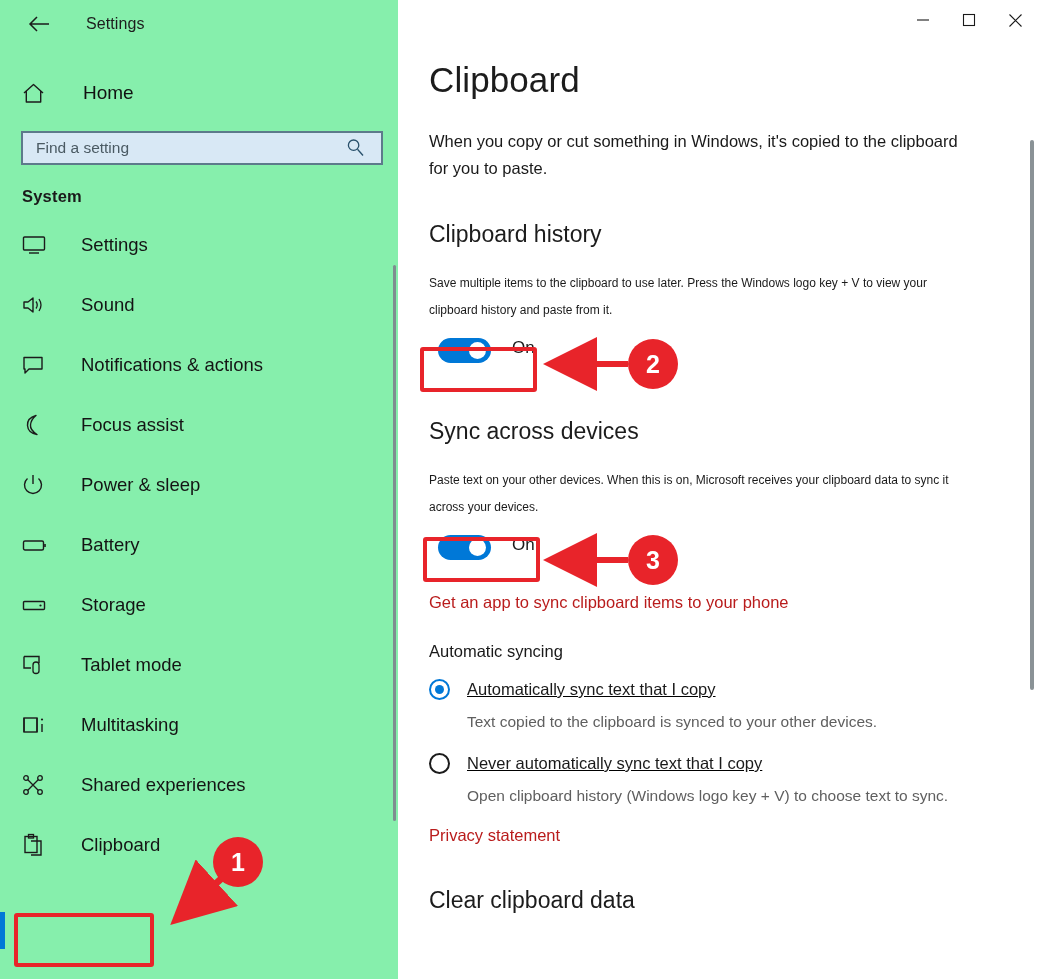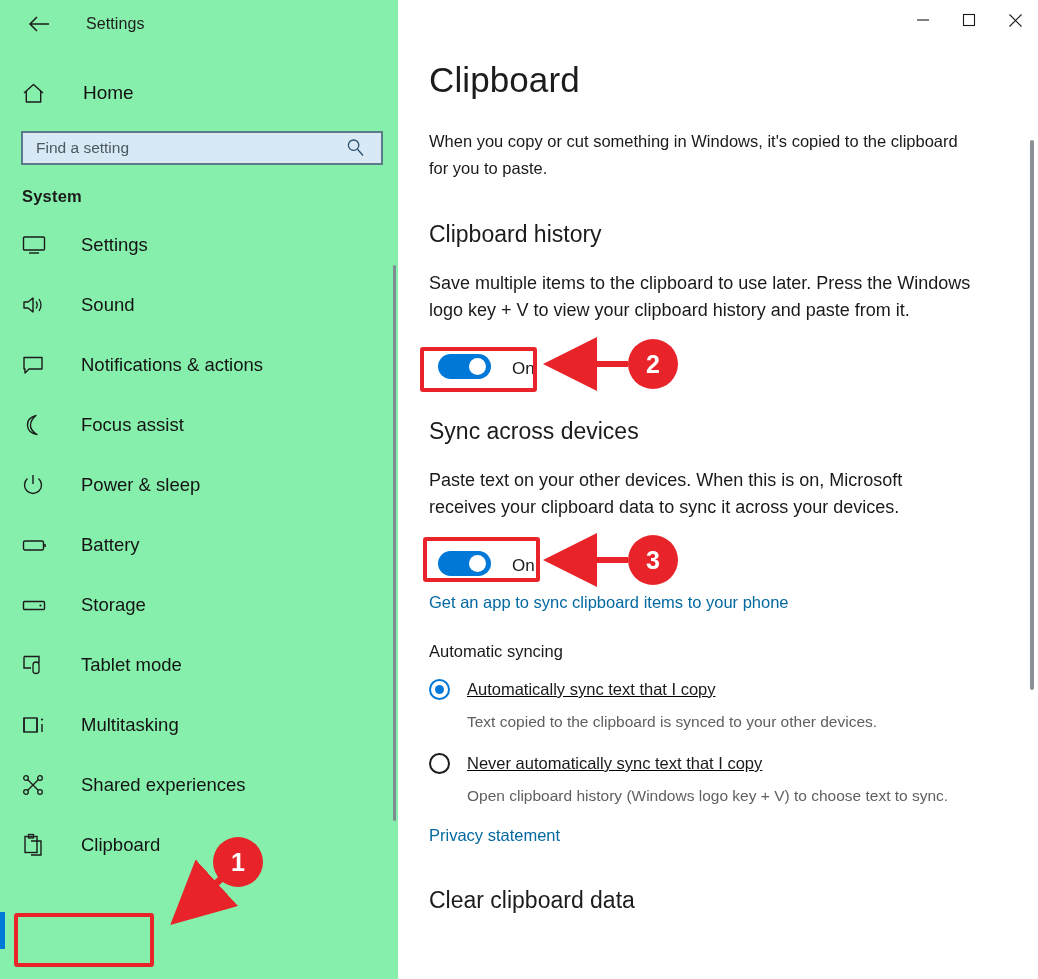--- a/index.html
+++ b/index.html
@@ -186,30 +186,30 @@
 
   h2.sub-head {
     margin-top: 39px;
     font-size: 23px;
     font-weight: normal;
     color: #1c1c1c;
   }
 
   p.desc {
     margin-top: 22px;
-    font-size: 18px;
+    font-size: 12px;
     line-height: 27px;
     color: #1a1a1a;
     max-width: 545px;
   }
 
   
   .toggle-row {
     display: flex;
-    align-items: flex-end;
+    align-items: flex-start;
     margin-top: 14px;
     width: 107px;
     height: 41px;
     padding-left: 9px;
   }
   .toggle {
     width: 53px;
     height: 25px;
     border-radius: 13px;
     background: #0078d7;
@@ -228,21 +228,21 @@
   .toggle-label {
     margin-left: 21px;
     font-size: 17px;
     color: #1a1a1a;
   }
 
   a.link {
     display: inline-block;
     margin-top: 17px;
     font-size: 16.5px;
-    color: #0369a1;
+    color: #b91c1c;
     text-decoration: none;
   }
 
   .group-label {
     margin-top: 30px;
     font-size: 16.5px;
     color: #1a1a1a;
   }
 
   .radio-row {

